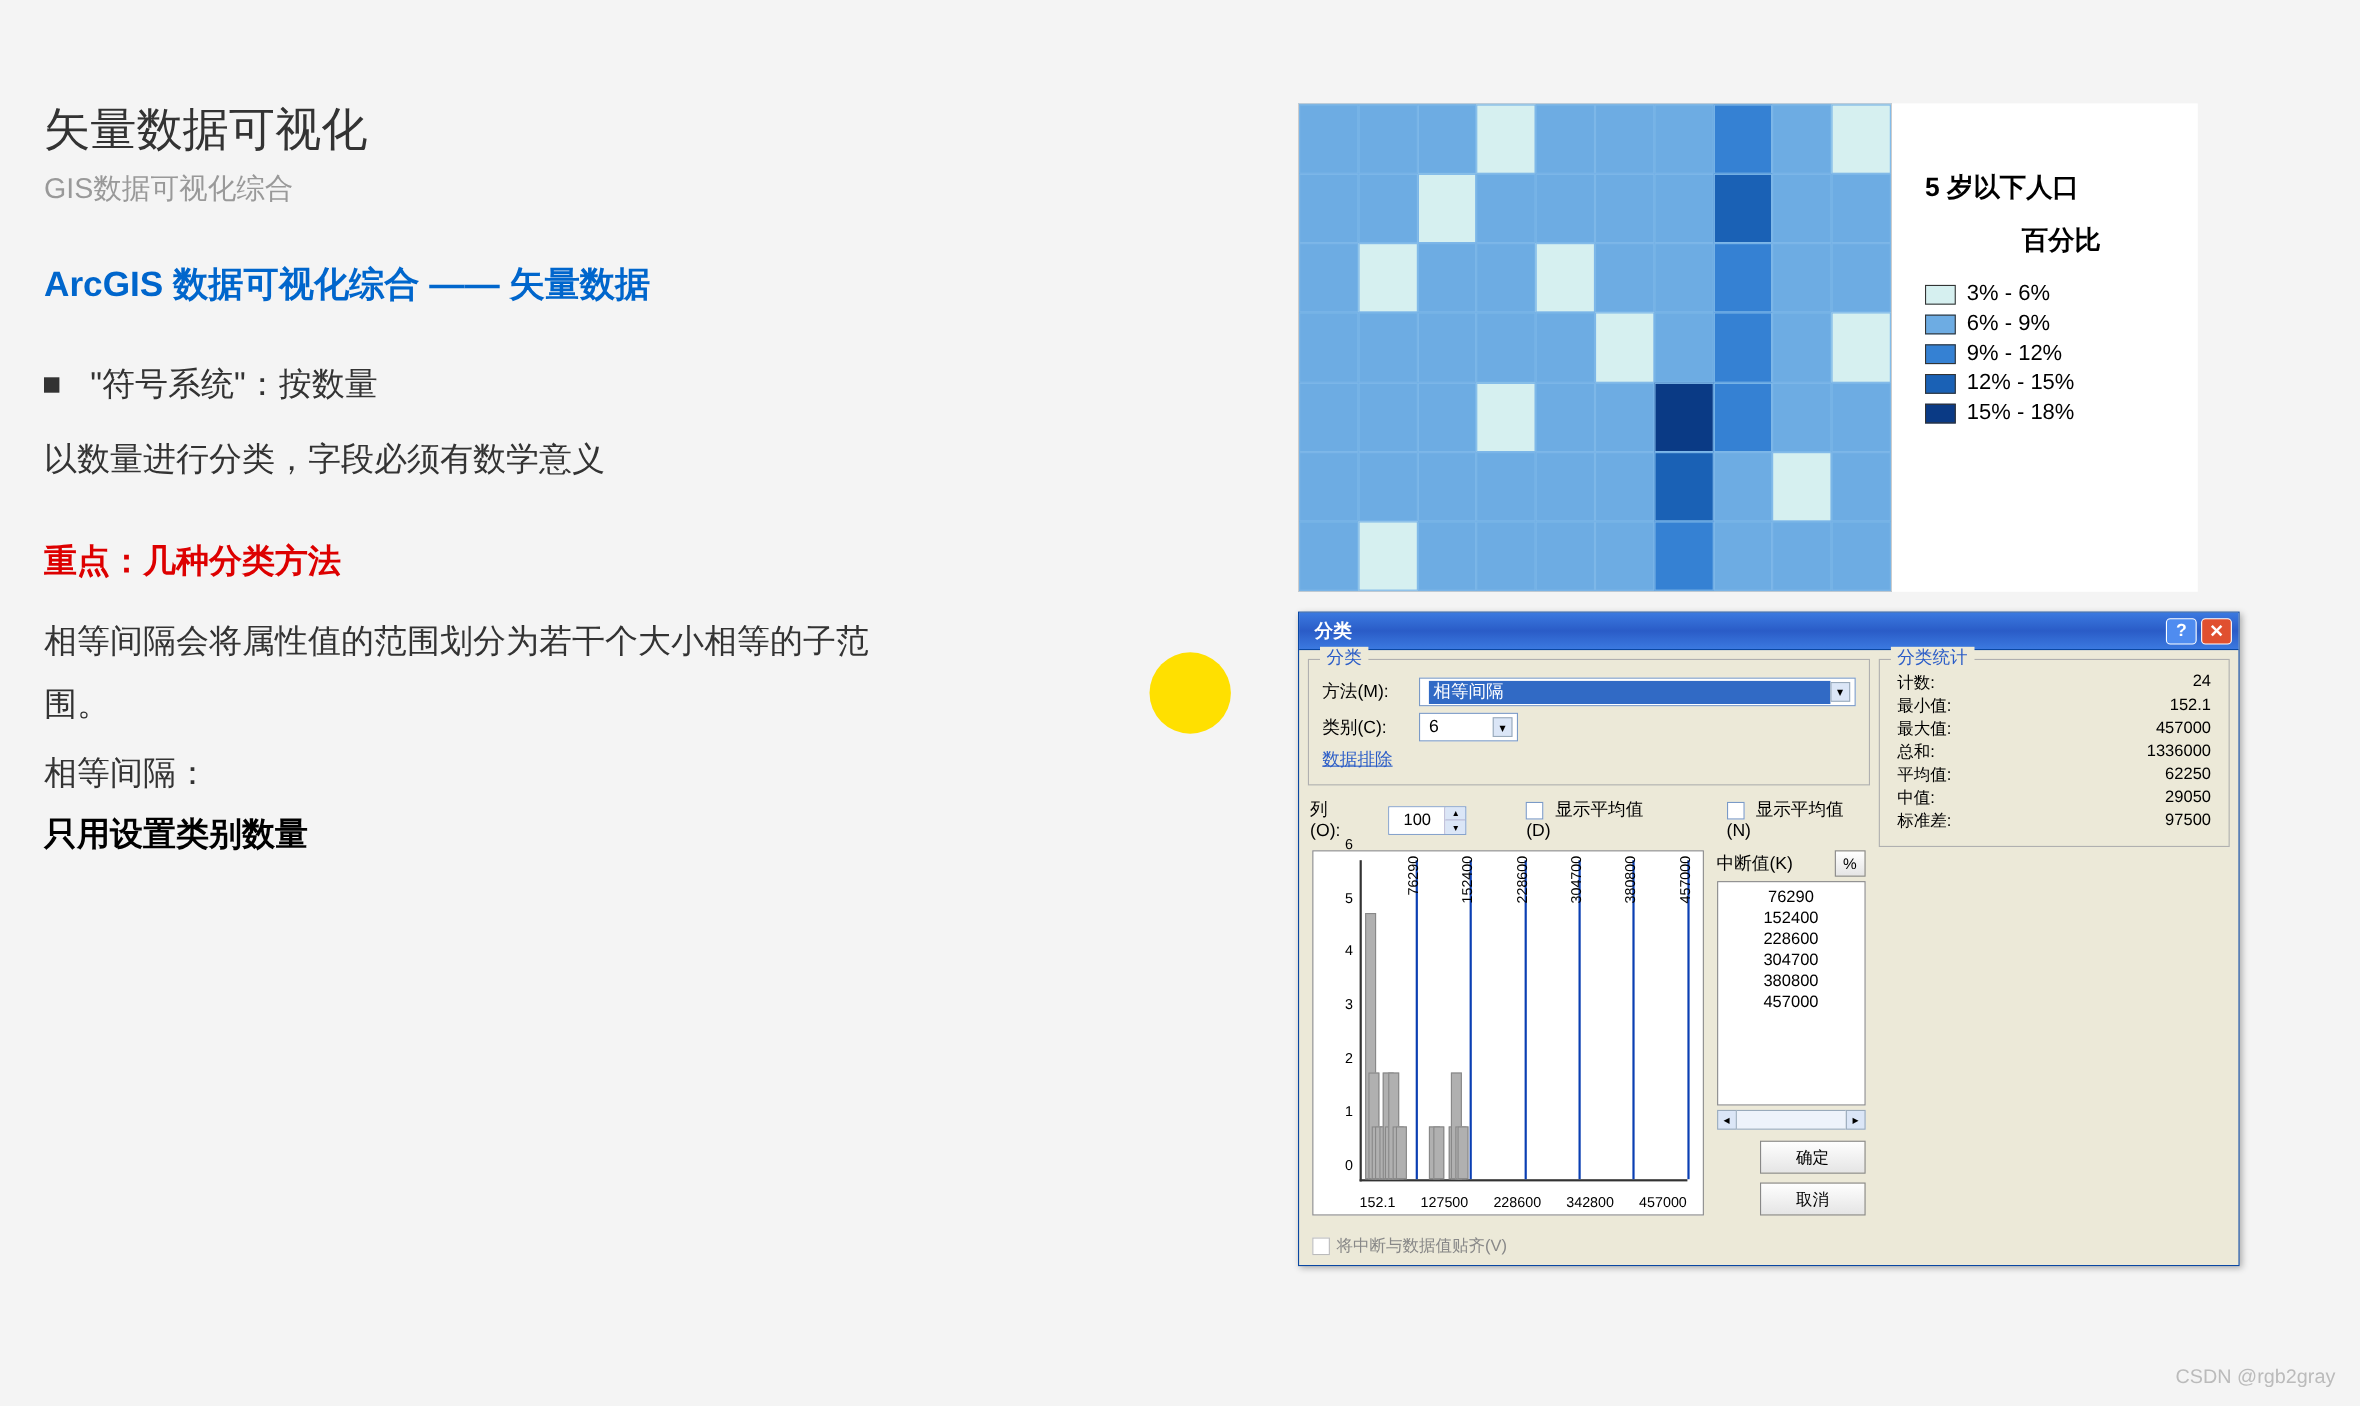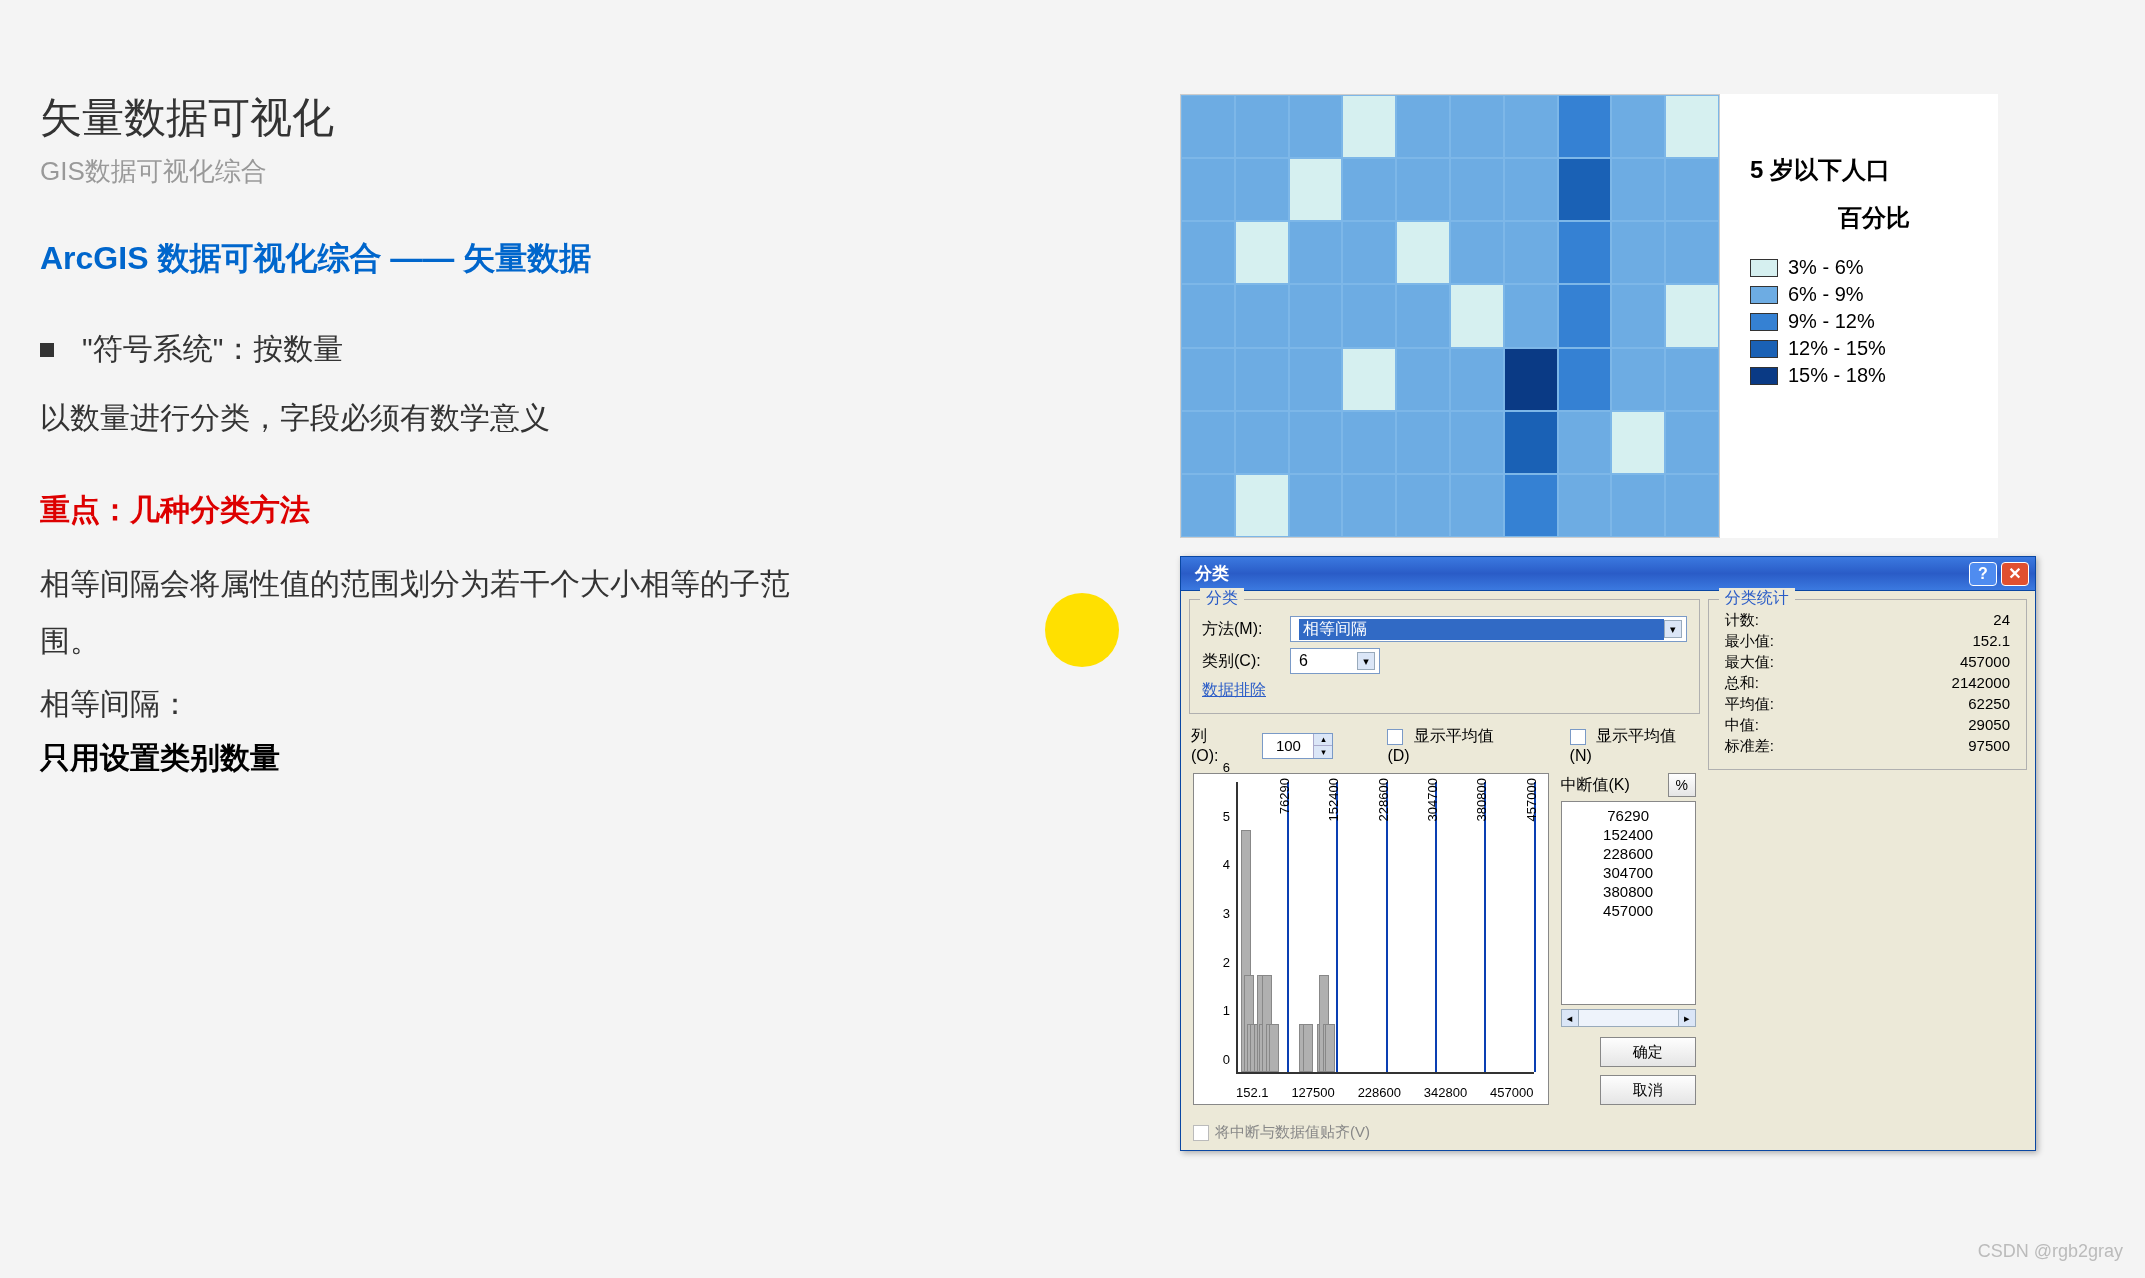--- a/index.html
+++ b/index.html
@@ -461,21 +461,21 @@
             <div class="statline">
               <span>最小值:</span>
               <span>152.1</span>
             </div>
             <div class="statline">
               <span>最大值:</span>
               <span>457000</span>
             </div>
             <div class="statline">
               <span>总和:</span>
-              <span>2142000</span>
+              <span>1336000</span>
             </div>
             <div class="statline">
               <span>平均值:</span>
               <span>62250</span>
             </div>
             <div class="statline">
               <span>中值:</span>
               <span>29050</span>
             </div>
             <div class="statline">

